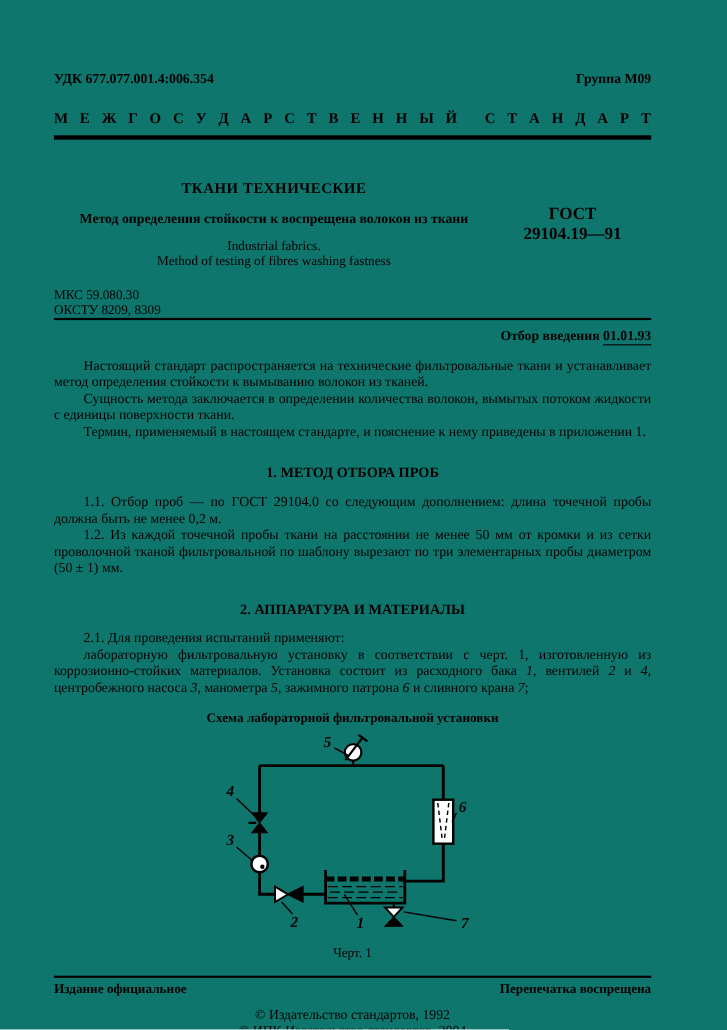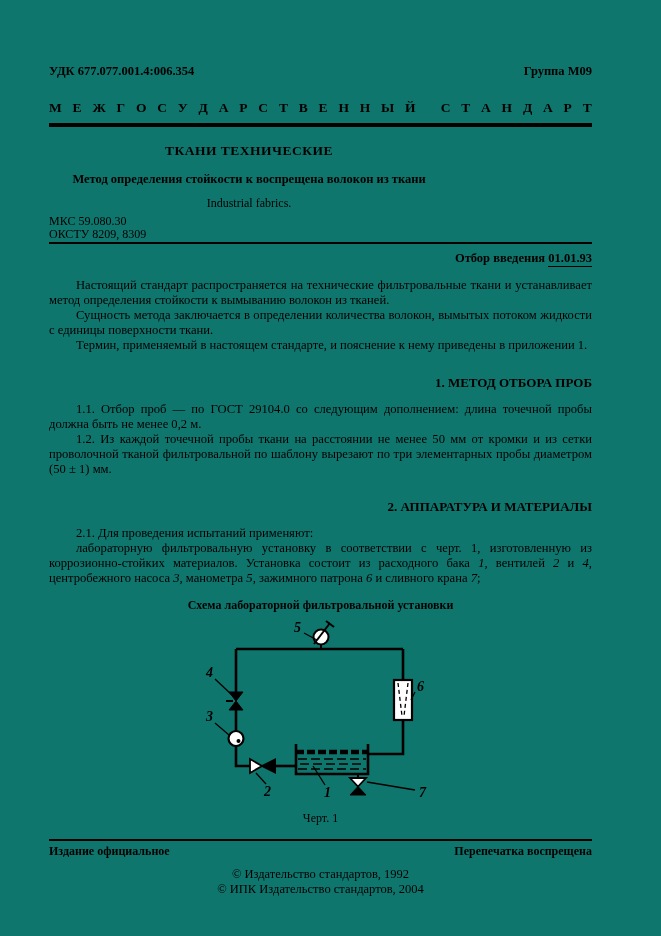--- a/index.html
+++ b/index.html
@@ -7,37 +7,37 @@
        font-family:"Liberation Serif","DejaVu Serif",serif;}
   .page{position:absolute;left:0;top:0;width:661px;height:936px;background:#0f766e;overflow:hidden;}
   .content{position:relative;margin:0 49px;width:543px;}
 
   .hdr-row{display:flex;justify-content:space-between;padding-top:64px;
            font-size:12.5px;font-weight:bold;}
   .std-name{margin-top:21px;font-size:13.5px;font-weight:bold;
             border-bottom:4px solid #000;padding-bottom:7px;}
   .spread{display:flex;justify-content:space-between;}
 
-  .title-block{display:flex;margin-top:16px;}
+  .title-block{display:flex;margin-top:36px;}
   .title-left{width:400px;text-align:center;}
   .title-right{width:143px;text-align:center;}
   .title-ru{font-size:13.5px;font-weight:bold;letter-spacing:.5px;}
   .subtitle-ru{margin-top:13px;font-size:12.5px;font-weight:bold;}
   .gost-box{margin-top:23px;font-size:15.5px;font-weight:bold;line-height:18px;}
   .title-en{margin-top:9px;font-size:12px;line-height:14px;}
 
-  .codes{margin-top:5px;font-size:12px;line-height:13px;
+  .codes{margin-top:18px;font-size:12px;line-height:13px;
          border-bottom:2px solid #000;padding-bottom:1px;}
   .date-row{margin-top:7px;text-align:right;font-size:12.5px;font-weight:bold;}
   .date-val{border-bottom:1.5px solid #000;padding-bottom:1px;font-family:Liberation Serif, serif;}
 
   .body-text{font-size:12.6px;line-height:15px;text-align:justify;}
   .body-text p{margin:0;text-indent:27px;}
   .intro{margin-top:12px;}
-  .sec-head{margin-top:22px;margin-bottom:0;text-align:right;
+  .sec-head{margin-top:22px;margin-bottom:0;text-align:center;
             font-size:13px;font-weight:bold;}
   .sec-body{margin-top:11px;}
 
   .fig-caption{margin-top:12px;text-align:center;font-size:12px;font-weight:bold;}
   .diagram-wrap{width:270px;margin:2px auto 0 auto;}
   .fig-num{text-align:center;font-size:12px;margin-top:0px;}
 
   .footer-rule{margin-top:13px;border-top:2.5px solid #000;}
   .footer-row{display:flex;justify-content:space-between;margin-top:3px;
               font-size:12px;font-weight:bold;}
@@ -86,20 +86,27 @@
         <span>Р</span>
         <span>Т</span>
       </div>
 
     <div class="title-block">
       <div class="title-left">
         <div class="title-ru">ТКАНИ ТЕХНИЧЕСКИЕ</div>
         <div class="subtitle-ru">Метод определения стойкости к воспрещена волокон из ткани</div>
         <div class="title-en">
           <div>Industrial fabrics.</div>
+          <div>Method of testing of fibres washing fastness</div>
+        </div>
+      </div>
+      <div class="title-right">
+        <div class="gost-box">
+          <div>ГОСТ</div>
+          <div>29104.19—91</div>
         </div>
       </div>
     </div>
 
     <div class="codes">
       <div>МКС 59.080.30</div>
       <div>ОКСТУ 8209, 8309</div>
     </div>
 
     <div class="date-row">

